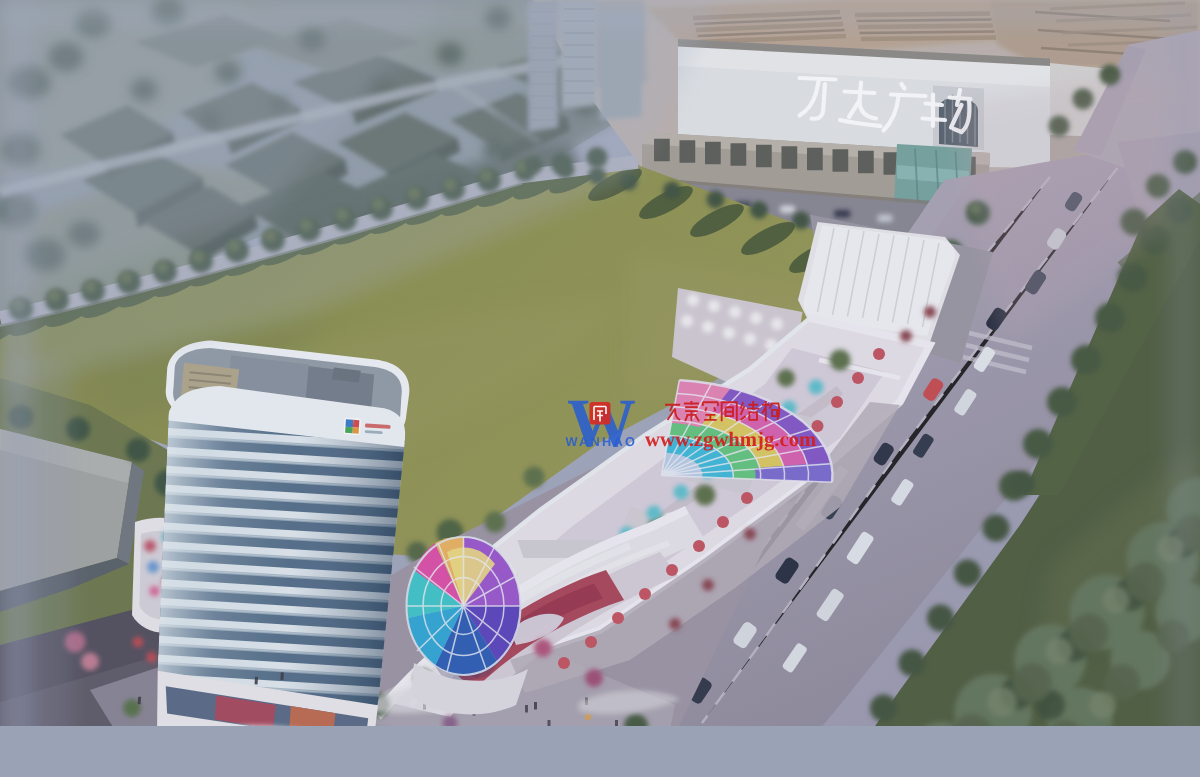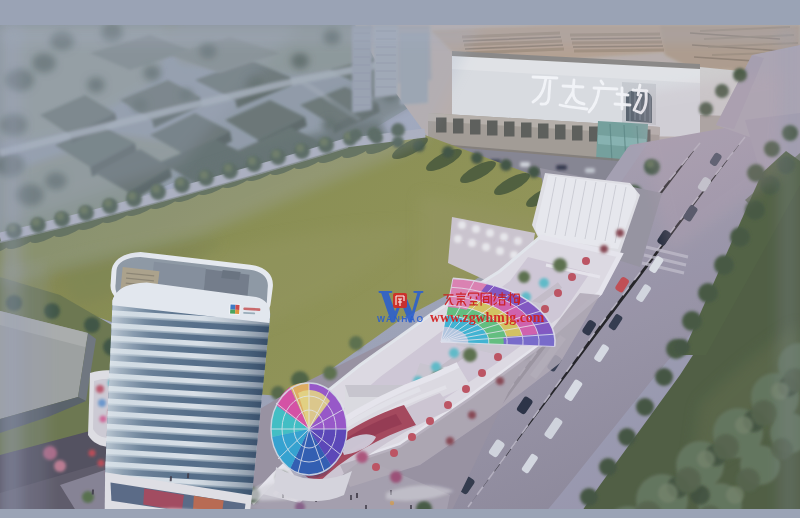--- a/index.html
+++ b/index.html
@@ -1,16 +1,16 @@
 <!DOCTYPE html>
 <html><head>
 <meta charset="utf-8">
 <style>
 html,body{margin:0;padding:0;background:#9aa3b5;font-family:"Liberation Sans",sans-serif;}
-#scene{width:800px;height:484px;position:relative;overflow:hidden;margin-top:25px;}
+#scene{width:800px;height:484px;position:relative;overflow:hidden;}
 svg{display:block;}
 </style>
 </head>
 <body>
 <div id="scene">
 <svg width="800" height="518" viewBox="0 0 800 518">
 <defs>
 <linearGradient id="bgGrad" x1="0" y1="0" x2="1" y2="1">
 <stop offset="0" stop-color="#a7aec3"></stop>
 <stop offset="0.5" stop-color="#a3a8bc"></stop>

